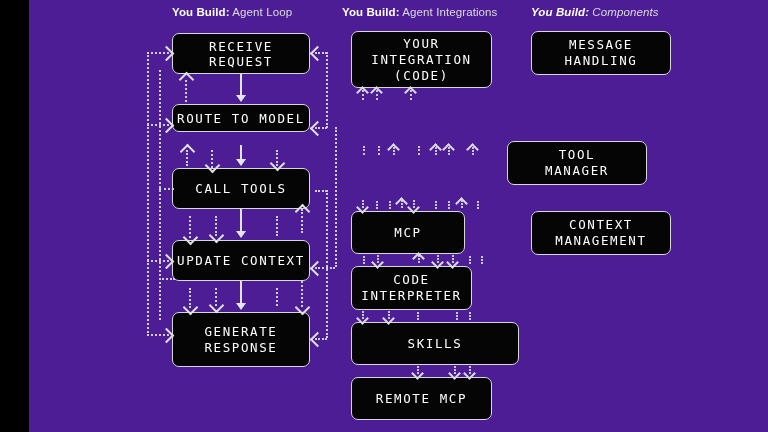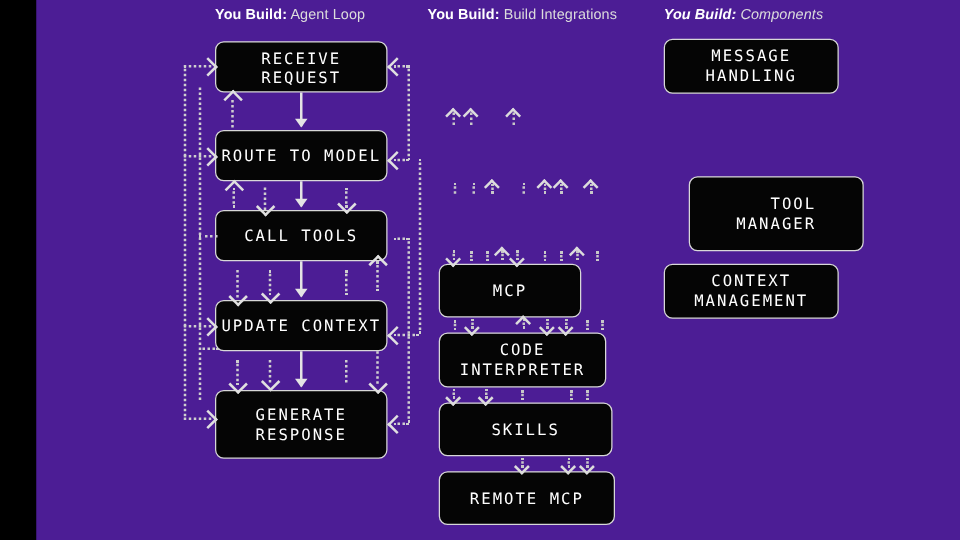--- a/index.html
+++ b/index.html
@@ -116,28 +116,28 @@
 </style>
 </head>
 <body>
 
 <div id="stage">
 
   <div class="col-head" style="left:143px; top:6px;">
     <span class="hb">You Build:</span><span class="hn"> Agent Loop</span>
   </div>
   <div class="col-head" style="left:313px; top:6px;">
-    <span class="hb">You Build:</span><span class="hn"> Build Integrations</span>
+    <span class="hb">You Build:</span><span class="hn"> Agent Integrations</span>
   </div>
   <div class="col-head" style="left:502px; top:6px;font-style:italic;">
     <span class="hb">You Build:</span><span class="hn"> Components</span>
   </div>
 
   <div class="node" style="left:143px; top:33px;  width:138px; height:41px;">RECEIVE REQUEST</div>
-  <div class="node" style="left:143px; top:104px; width:138px; height:41px;">ROUTE TO MODEL</div>
+  <div class="node" style="left:143px; top:104px; width:138px; height:28px;">ROUTE TO MODEL</div>
   <div class="node" style="left:143px; top:168px; width:138px; height:41px;text-align:right;">CALL TOOLS</div>
   <div class="node" style="left:143px; top:240px; width:138px; height:41px;">UPDATE CONTEXT</div>
   <div class="node two-line" style="left:143px; top:312px; width:138px; height:55px;">GENERATE
 RESPONSE</div>
 
   <div class="v-arrow" style="left:211px; top:74px;  height:27px;"></div>
   <div class="v-arrow" style="left:211px; top:145px; height:20px;"></div>
   <div class="v-arrow" style="left:211px; top:209px; height:28px;"></div>
   <div class="v-arrow" style="left:211px; top:281px; height:28px;"></div>
 
@@ -202,24 +202,26 @@
 
   <div class="d-v" style="left:272px; top:281px; height:26px;"></div>
   <div class="chev down" style="left:268px; top:302px;"></div>
 
   <div class="d-v" style="left:247px; top:150px; height:16px;"></div>
   <div class="chev down" style="left:243px; top:158px;"></div>
 
   <div class="d-v" style="left:247px; top:216px; height:20px;"></div>
   <div class="d-v" style="left:247px; top:288px; height:18px;"></div>
 
+  <div class="node two-line" style="left:322px; top:31px;  width:141px; height:57px;">YOUR INTEGRATION
+(CODE)</div>
   <div class="node" style="left:322px; top:211px; width:114px; height:43px;">MCP</div>
-  <div class="node two-line" style="left:322px; top:266px; width:134px; height:44px;">CODE
+  <div class="node two-line" style="left:322px; top:266px; width:121px; height:44px;">CODE
 INTERPRETER</div>
-  <div class="node" style="left:322px; top:322px; width:139px; height:43px;">SKILLS</div>
+  <div class="node" style="left:322px; top:322px; width:168px; height:43px;">SKILLS</div>
   <div class="node" style="left:322px; top:377px; width:141px; height:43px;">REMOTE MCP</div>
 
   <div class="stem" style="left:333px; top:90px; height:10px;"></div>
   <div class="tick up" style="left:329px; top:88px;"></div>
   <div class="stem" style="left:347px; top:90px; height:10px;"></div>
   <div class="tick up" style="left:343px; top:88px;"></div>
   <div class="stem" style="left:381px; top:90px; height:10px;"></div>
   <div class="tick up" style="left:377px; top:88px;"></div>
 
   <div class="stem" style="left:334px; top:146px; height:9px;"></div>
@@ -270,18 +272,18 @@
 
   <div class="stem" style="left:388px; top:366px; height:8px;"></div>
   <div class="tick down" style="left:384px; top:369px;"></div>
   <div class="stem" style="left:425px; top:366px; height:8px;"></div>
   <div class="tick down" style="left:421px; top:369px;"></div>
   <div class="stem" style="left:440px; top:366px; height:8px;"></div>
   <div class="tick down" style="left:436px; top:369px;"></div>
 
   <div class="node two-line" style="left:502px; top:31px;  width:140px; height:44px;">MESSAGE
 HANDLING</div>
-  <div class="node two-line" style="left:522px; top:141px; width:140px; height:60px;text-align:right;">TOOL
+  <div class="node two-line" style="left:478px; top:141px; width:140px; height:44px;">TOOL
 MANAGER</div>
   <div class="node two-line" style="left:502px; top:211px; width:140px; height:44px;">CONTEXT
 MANAGEMENT</div>
 
 </div>
 
 </body></html>

